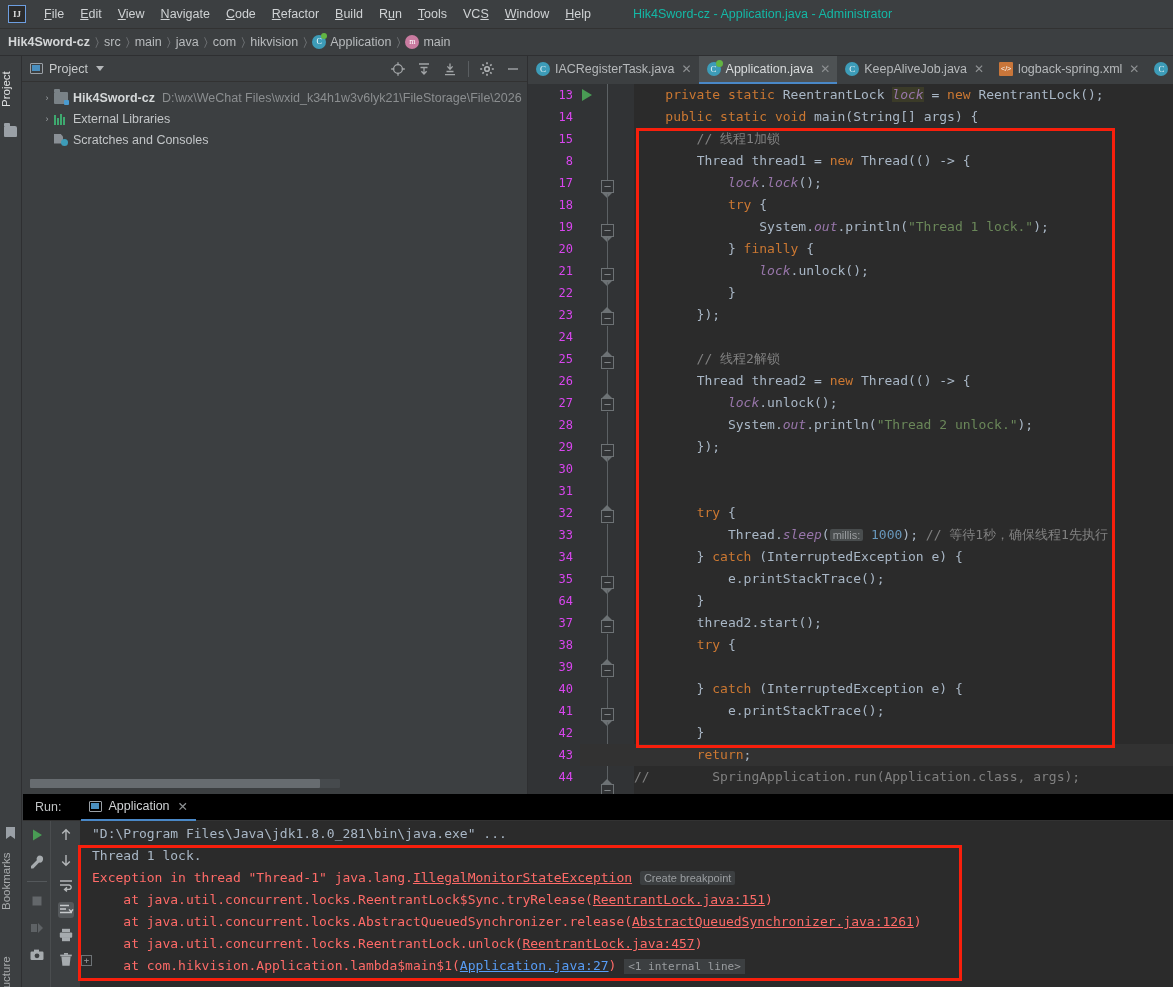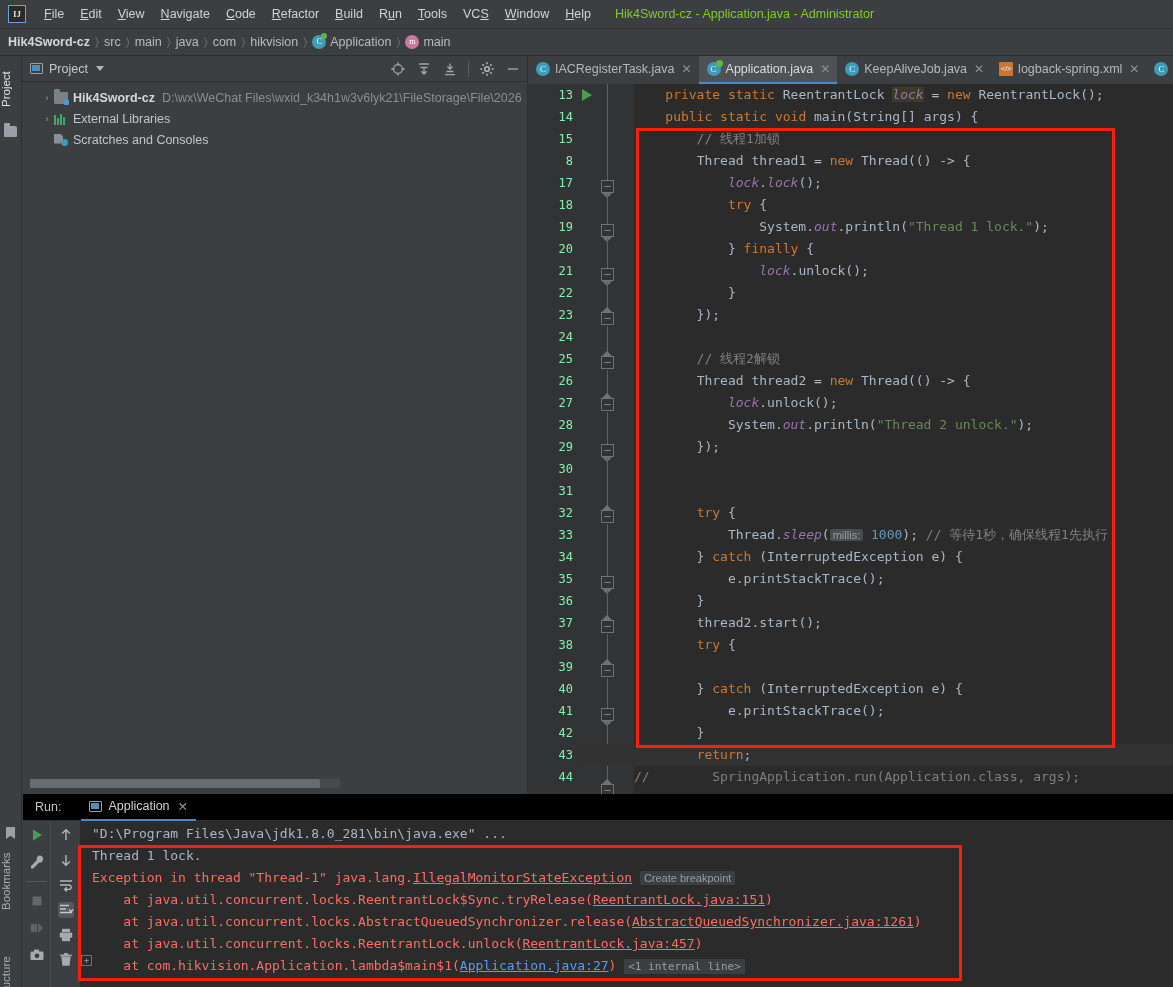--- a/index.html
+++ b/index.html
@@ -25,21 +25,21 @@
     display: flex; align-items: center; justify-content: center;
     font-size: 9px; font-weight: bold; color: #dcdcdc;
     font-family: "Liberation Serif", serif;
   }
   .menu-item {
     padding: 3px 8px; color: #cfd2d4; font-size: 12.5px; cursor: default;
     white-space: nowrap;
   }
   .menu-item .mn { text-decoration: underline; }
   .win-title {
-    margin-left: 16px; color: #84cc16; font-size: 12.5px; white-space: nowrap; text-align: center;
+    margin-left: 34px; color: #14b8a6; font-size: 12.5px; white-space: nowrap; text-align: center;
   }
 
   
   .navbar {
     position: absolute; left: 0; top: 29px; width: 1173px; height: 27px;
     background: #3c3f41; display: flex; align-items: center; padding-left: 8px;
     border-bottom: 1px solid #2e2f31;
   }
   .crumb { display: flex; align-items: center; color: #b8bbbd; font-size: 12.5px; }
   .crumb.bold { font-weight: bold; color: #d4d6d7; }
@@ -196,21 +196,21 @@
 
   
   .editor {
     position: absolute; left: 528px; top: 84px; width: 645px; height: 710px;
     background: #2b2b2b; overflow: hidden;
     font-family: "DejaVu Sans Mono", monospace; font-size: 13px;
   }
   .eline { position: relative; height: 22px; white-space: pre; }
   .gutter {
     position: absolute; left: 0; top: 0; width: 52px; height: 100%;
-    text-align: right; color: #86efac; font-size: 12px; line-height: 22px;
+    text-align: right; color: #d946ef; font-size: 12px; line-height: 22px;
     padding-right: 7px; background: #313335;
   }
   .gutter-bg {
     position: absolute; left: 0; top: 0; width: 106px; height: 710px;
     background: #313335;
   }
   .code {
     position: absolute; left: 106px; top: 0; right: 0; height: 100%;
     line-height: 22px; color: #a9b7c6;
   }
@@ -533,21 +533,21 @@
         <div class="eline"><span class="gutter">26</span><span class="code">        <span class="id">Thread</span> <span class="id">thread2</span> = <span class="kw">new</span> <span class="id">Thread</span>(() -&gt; {</span></div>
         <div class="eline"><span class="gutter">27</span><span class="code">            <span class="fld">lock</span>.<span class="id">unlock</span>();</span></div>
         <div class="eline"><span class="gutter">28</span><span class="code">            <span class="id">System</span>.<span class="fld">out</span>.<span class="id">println</span>(<span class="str">"Thread 2 unlock."</span>);</span></div>
         <div class="eline"><span class="gutter">29</span><span class="code">        });</span></div>
         <div class="eline"><span class="gutter">30</span><span class="code"></span></div>
         <div class="eline"><span class="gutter">31</span></div>
         <div class="eline"><span class="gutter">32</span><span class="code">        <span class="kw">try</span> {</span></div>
         <div class="eline"><span class="gutter">33</span><span class="code">            <span class="id">Thread</span>.<span class="fld">sleep</span>(<span class="hint">millis:</span> <span class="num">1000</span>); <span class="cmt">// 等待1秒，确保线程1先执行</span></span></div>
         <div class="eline"><span class="gutter">34</span><span class="code">        } <span class="kw">catch</span> (<span class="id">InterruptedException</span> <span class="id">e</span>) {</span></div>
         <div class="eline"><span class="gutter">35</span><span class="code">            <span class="id">e</span>.<span class="id">printStackTrace</span>();</span></div>
-        <div class="eline"><span class="gutter">36</span><span class="code">        }</span></div>
+        <div class="eline"><span class="gutter">64</span><span class="code">        }</span></div>
         <div class="eline"><span class="gutter">37</span><span class="code">        <span class="id">thread2</span>.<span class="id">start</span>();</span></div>
         <div class="eline"><span class="gutter">38</span><span class="code">        <span class="kw">try</span> {</span></div>
         <div class="eline"><span class="gutter">39</span></div>
         <div class="eline"><span class="gutter">40</span><span class="code">        } <span class="kw">catch</span> (<span class="id">InterruptedException</span> <span class="id">e</span>) {</span></div>
         <div class="eline"><span class="gutter">41</span><span class="code">            <span class="id">e</span>.<span class="id">printStackTrace</span>();</span></div>
         <div class="eline"><span class="gutter">42</span><span class="code">        }</span></div>
         <div class="eline line43"><span class="gutter">43</span><span class="code">        <span class="kw">return</span>;</span></div>
         <div class="eline"><span class="gutter">44</span><span class="code"><span class="cmt">//        SpringApplication.run(Application.class, args);</span></span></div>
       </div>
   </div>

